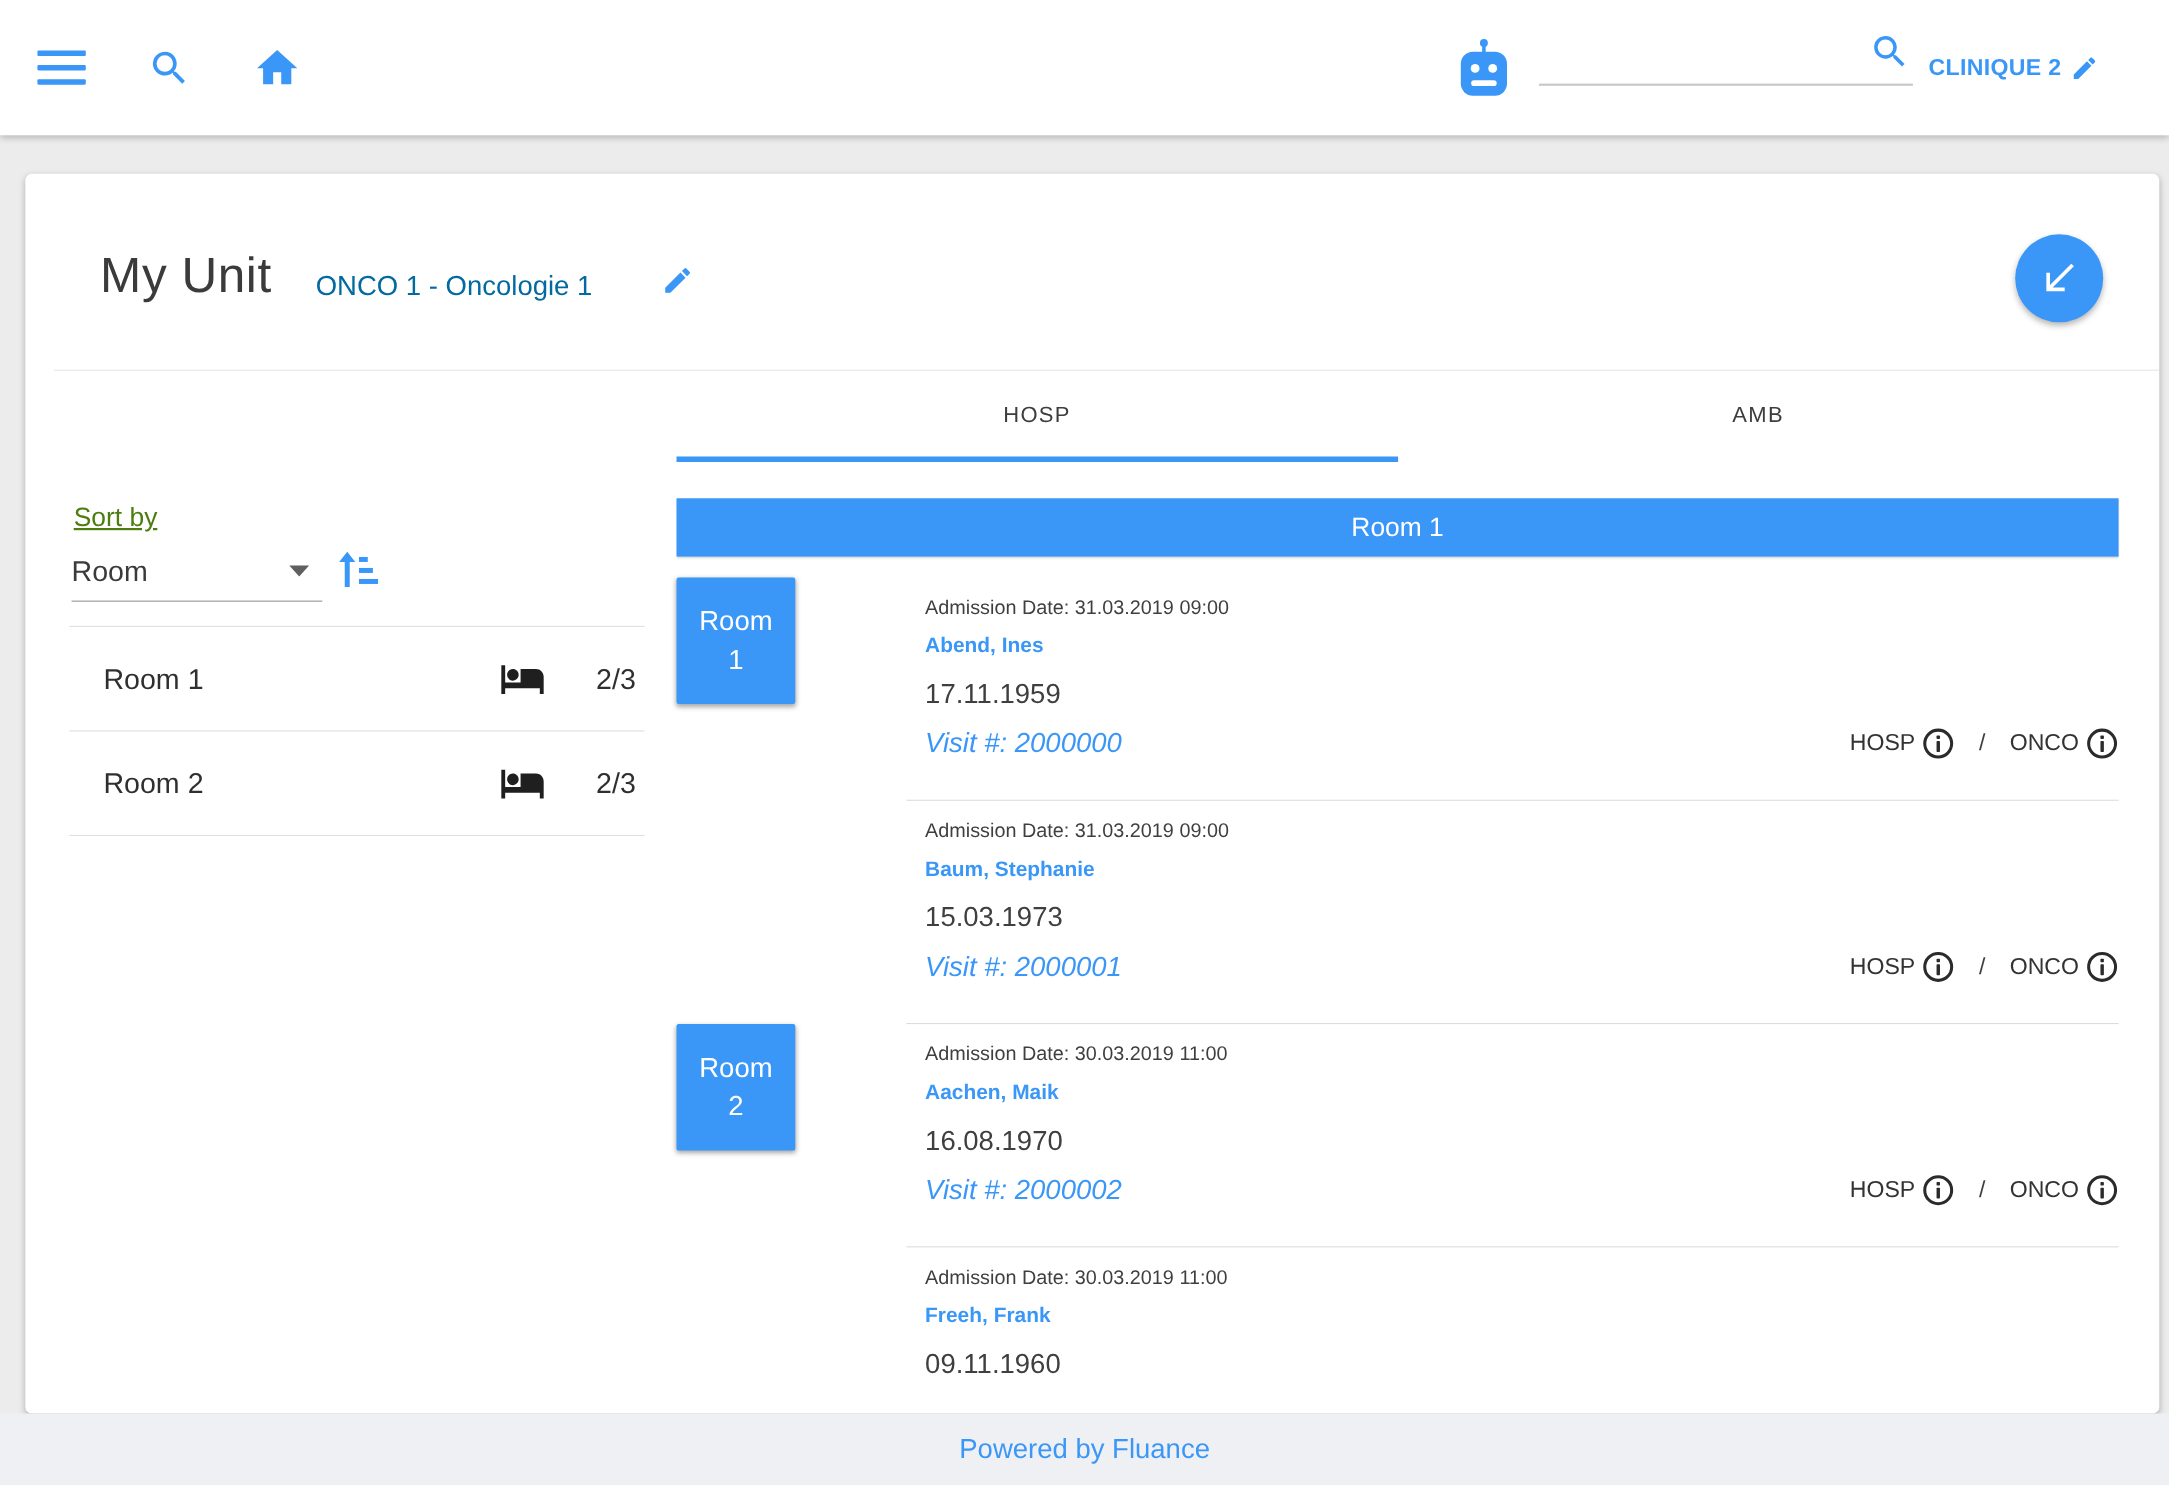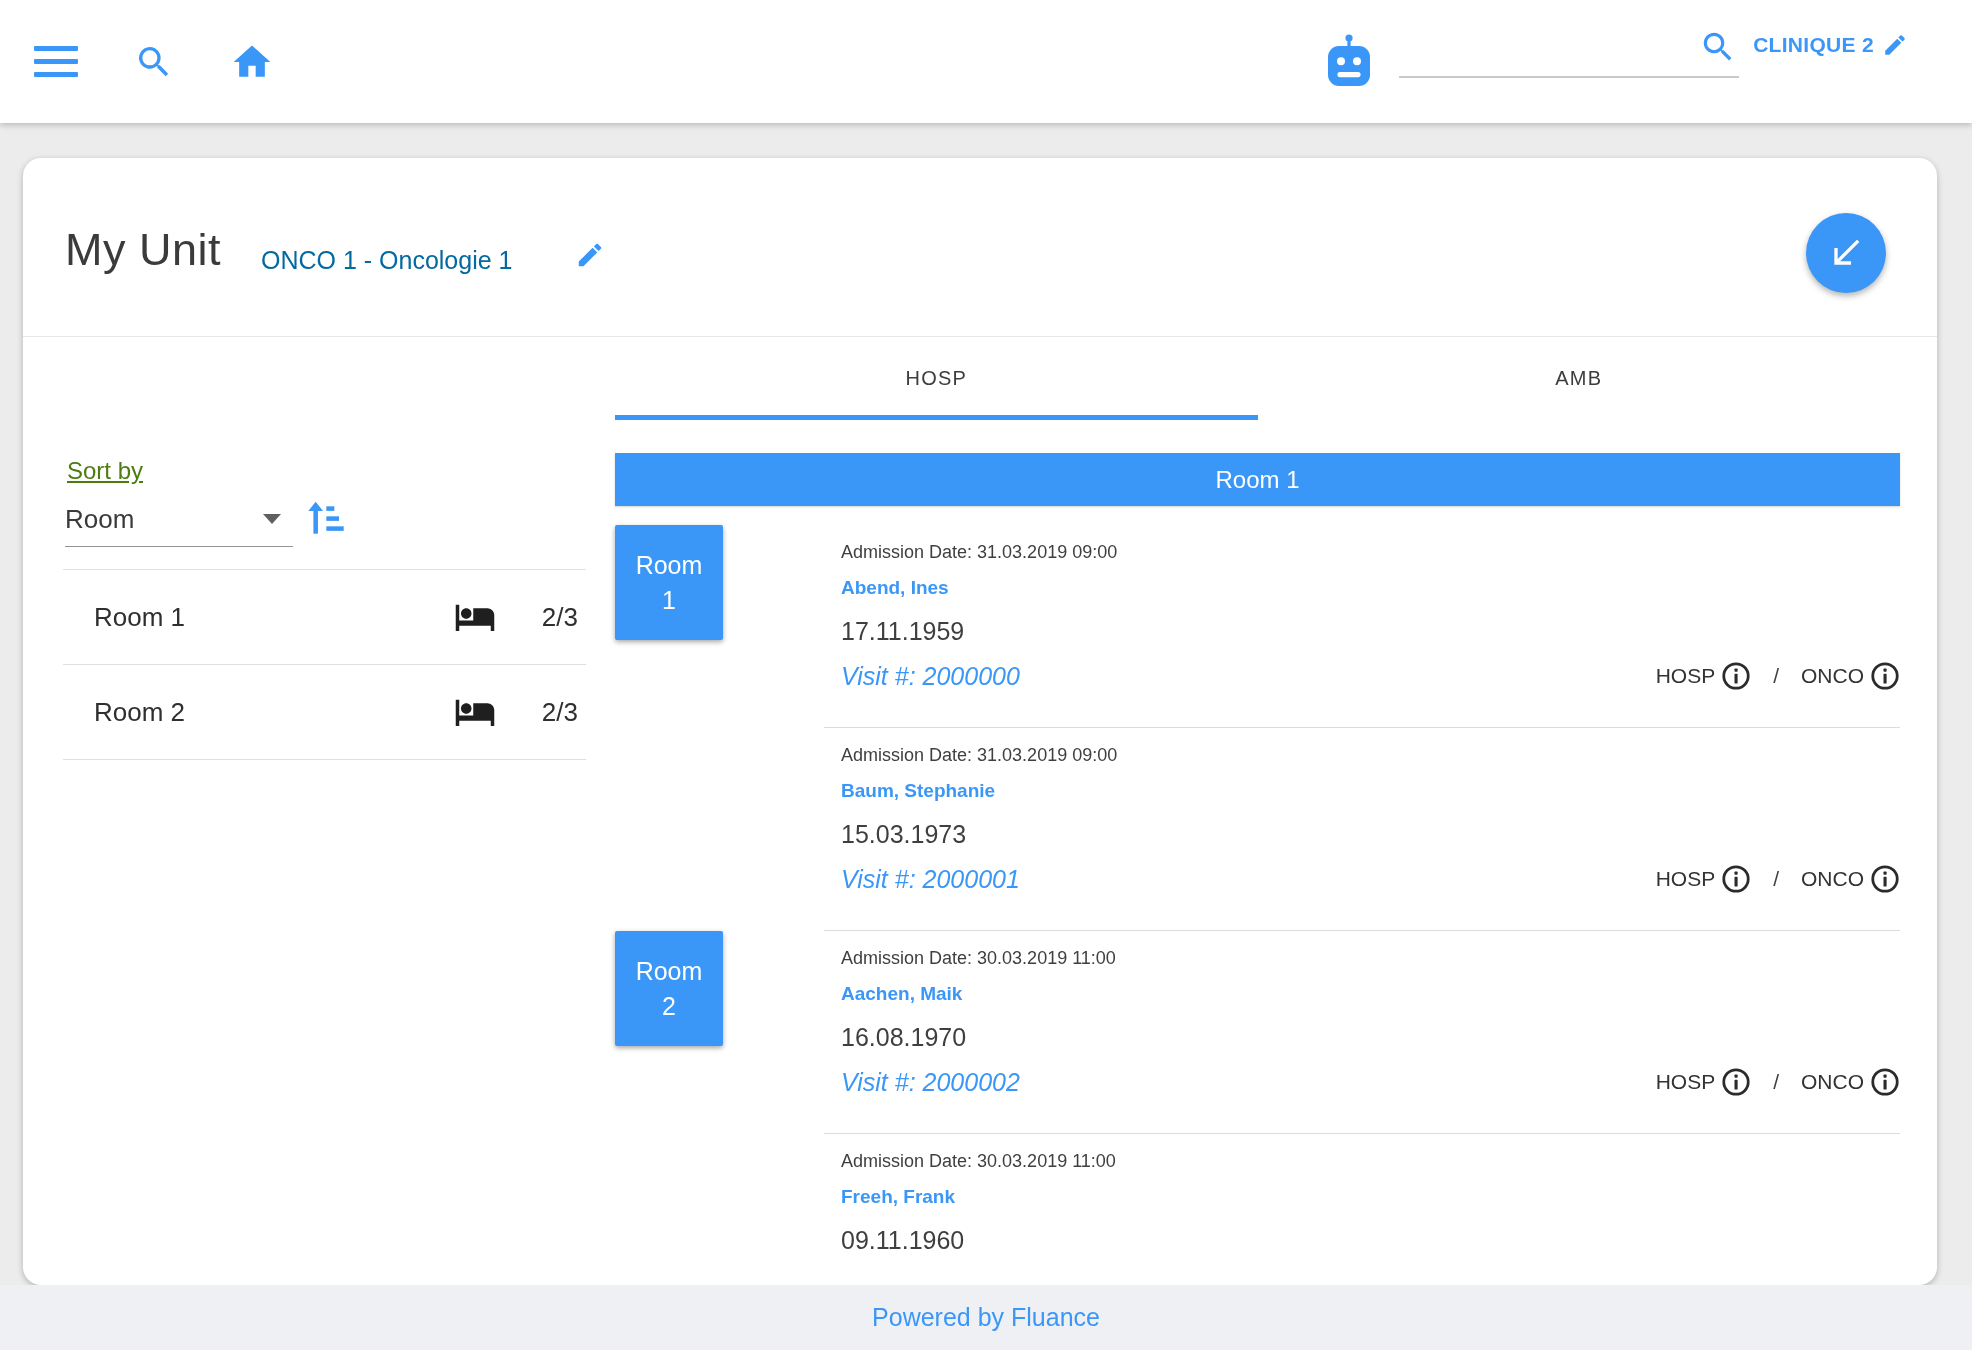--- a/index.html
+++ b/index.html
@@ -6,33 +6,33 @@
   body{font-family:"Liberation Sans",sans-serif;}
   .page{position:relative;width:1972px;height:1350px;background:#ececec;overflow:hidden;}
 
   
   .topbar{position:absolute;top:0;left:0;right:0;height:123px;background:#fff;
           box-shadow:0 2px 6px rgba(0,0,0,.22);display:flex;align-items:center;z-index:10;}
   .tb-left{display:flex;align-items:center;margin-left:34px;gap:56px;}
   .icon-btn{border:none;background:none;padding:0;cursor:pointer;display:flex;align-items:center;justify-content:center;}
   .hamburger{display:flex;flex-direction:column;gap:8px;width:44px;}
   .hamburger span{height:5px;background:#3a97f7;border-radius:1px;}
-  .tb-right{margin-left:auto;display:flex;align-items:flex-start;margin-right:64px;}
+  .tb-right{margin-left:auto;display:flex;align-items:center;margin-right:64px;}
   .robot-wrap{margin-right:24px;}
   .search-field{position:relative;width:340px;height:60px;margin-right:14px;}
   .search-field input{position:absolute;left:0;right:0;bottom:14px;width:100%;border:none;outline:none;
           border-bottom:2px solid #c9c9c9;font-size:22px;background:transparent;padding:4px 44px 6px 2px;
           font-family:"Liberation Sans",sans-serif;box-sizing:border-box;}
   .search-field .field-search-icon{position:absolute;right:2px;bottom:26px;}
   .clinic{display:flex;align-items:center;gap:8px;cursor:pointer;}
   .clinic-label{color:#3a97f7;font-size:21px;font-weight:bold;letter-spacing:.3px;}
 
   
   .card{position:absolute;left:23px;top:158px;width:1914px;height:1127px;background:#fff;
-        border-radius:18px;box-shadow:0 2px 6px rgba(0,0,0,.25);overflow:hidden;}
+        border-radius:6px;box-shadow:0 2px 6px rgba(0,0,0,.25);overflow:hidden;padding-left:26px;}
   .card-header{position:relative;height:178px;border-bottom:1px solid #e6e6e6;}
   .page-title{position:absolute;left:42px;top:66px;font-size:45px;font-weight:300;color:#3b3b3b;margin:0;letter-spacing:.5px;}
   .unit-label{position:absolute;left:238px;top:88px;font-size:25px;color:#0369a1;cursor:pointer;}
   .unit-edit{position:absolute;left:552px;top:82px;cursor:pointer;}
   .fab{position:absolute;right:51px;top:55px;width:80px;height:80px;border-radius:50%;background:#3a97f7;
        border:none;box-shadow:0 3px 6px rgba(0,0,0,.3);cursor:pointer;display:flex;align-items:center;justify-content:center;}
 
   .card-body{position:absolute;top:179px;bottom:0;left:0;right:0;}
 
   

